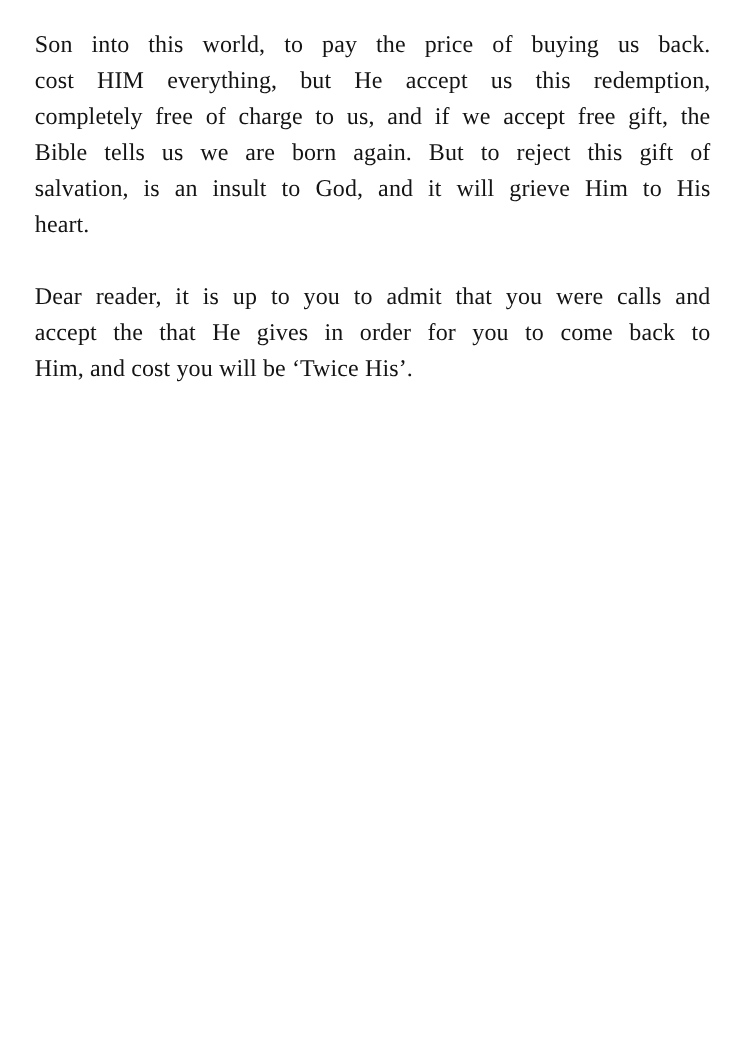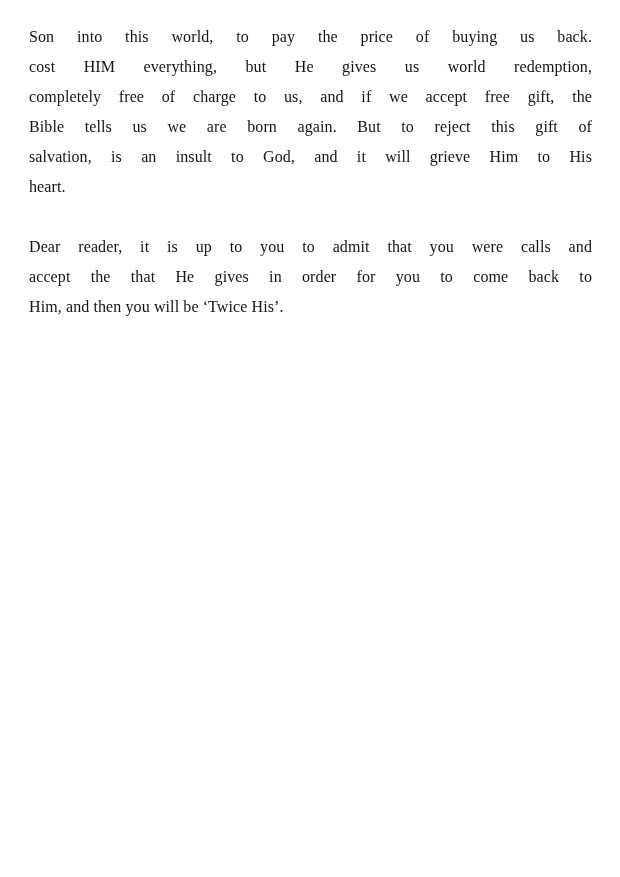--- a/index.html
+++ b/index.html
@@ -18,46 +18,46 @@
     width: 620px;
     height: 877px;
     padding: 22px 28px 0 29px;
     background: #ffffff;
     color: #141414;
   }
   .paragraph {
     margin: 0 0 30px 0;
   }
   .line {
-    font-size: 16px;
+    font-size: 20px;
     line-height: 30px;
     width: 563px;
     text-align: justify;
     text-align-last: justify;
     white-space: normal;
     letter-spacing: 0.1px;
   }
   .line.last {
     text-align: left;
     text-align-last: left;
   }
 </style>
 </head>
 <body>
 
 <div class="page">
 
   <div class="paragraph">
     <div class="line">Son into this world, to pay the price of buying us back.</div>
-    <div class="line">cost HIM everything, but He gives us world redemption,</div>
+    <div class="line">cost HIM everything, but He accept us this redemption,</div>
     <div class="line">completely free of charge to us, and if we accept free gift, the</div>
     <div class="line">Bible tells us we are born again. But to reject this gift of</div>
     <div class="line">salvation, is an insult to God, and it will grieve Him to His</div>
     <div class="line last">heart.</div>
   </div>
 
   <div class="paragraph">
     <div class="line">Dear reader, it is up to you to admit that you were calls and</div>
     <div class="line">accept the that He gives in order for you to come back to</div>
-    <div class="line last">Him, and then you will be ‘Twice His’.</div>
+    <div class="line last">Him, and cost you will be ‘Twice His’.</div>
   </div>
 
 </div>
 
 </body></html>

